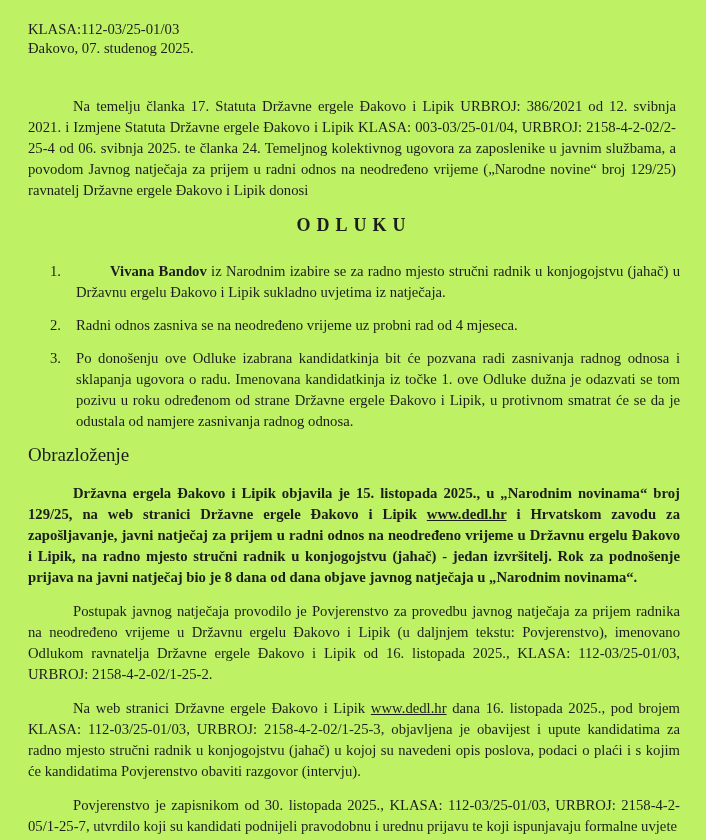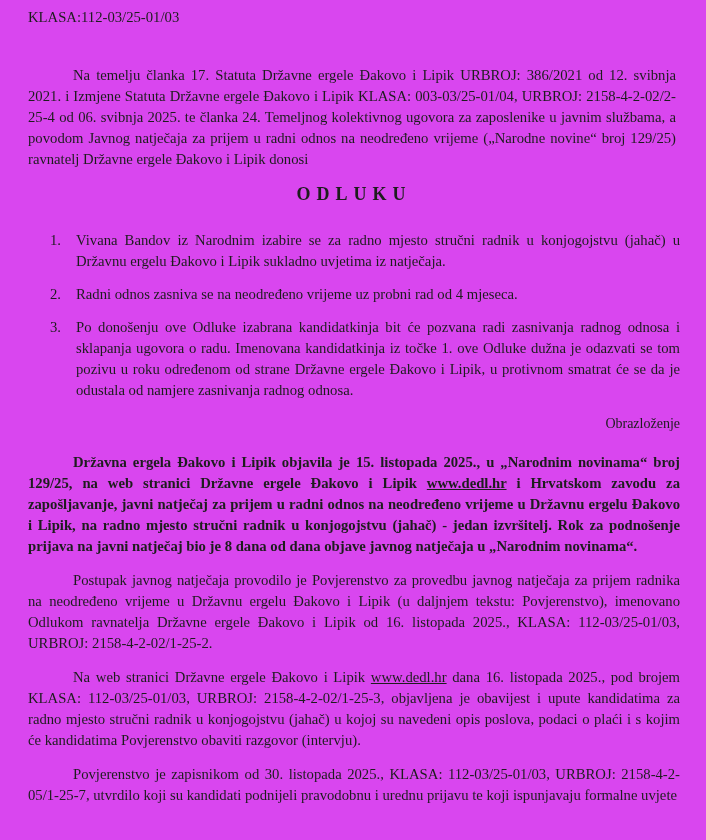--- a/index.html
+++ b/index.html
@@ -13,22 +13,22 @@
     overflow: hidden;
     font-family: "Liberation Serif", serif;
     font-size: 14.7px;
     color: #1d1d1d;
     -webkit-font-smoothing: antialiased;
   }
   .page {
     box-sizing: border-box;
     width: 706px;
     height: 840px;
-    padding: 8px 26px 0 28px;
-    background: #d946ef;
+    padding: 20px 26px 0 28px;
+    background: #bef264;
   }
   .header-block {
     line-height: 19px;
   }
   .intro {
     margin: 38px 4px 0 0;
     text-align: justify;
     text-indent: 45px;
     line-height: 21px;
   }
@@ -53,45 +53,46 @@
     margin-left: 22px;
     line-height: 21px;
   }
   .item-text {
     flex: 1;
     text-align: justify;
     line-height: 21px;
   }
   .explanation-title {
     margin: 9px 0 0 0;
-    text-align: right;
+    text-align: left;
     font-weight: normal;
-    font-size: 14px;
+    font-size: 19px;
     line-height: 21px;
   }
   .para {
     margin: 13px 0 0 0;
     text-align: justify;
     text-indent: 45px;
     line-height: 21px;
   }
   .para.first {
     margin-top: 18px;
     font-weight: bold;
   }
-  .b { font-weight: normal; }
+  .b { font-weight: bold; margin-left: 34px; }
   .u { text-decoration: underline; }
 </style>
 </head>
 <body>
 
 <div class="page">
 
   <div class="header-block">
     <div>KLASA:112-03/25-01/03</div>
+    <div>Đakovo, 07. studenog 2025.</div>
   </div>
 
   <p class="intro">Na temelju članka 17. Statuta Državne ergele Đakovo i Lipik URBROJ: 386/2021 od 12. svibnja 2021. i Izmjene Statuta Državne ergele Đakovo i Lipik KLASA: 003-03/25-01/04, URBROJ:  2158-4-2-02/2-25-4 od 06. svibnja 2025. te članka 24. Temeljnog kolektivnog ugovora za zaposlenike u javnim službama, a povodom Javnog natječaja za prijem u radni odnos na neodređeno vrijeme („Narodne novine“ broj 129/25) ravnatelj Državne ergele Đakovo i Lipik donosi</p>
 
   <h1 class="decision-title">ODLUKU</h1>
 
   <div class="items" id="items">
       <div class="item">
         <span class="item-num">1.</span>
         <div class="item-text"><span class="b">Vivana Bandov</span><span class=""> iz Narodnim izabire se za radno mjesto stručni radnik u konjogojstvu (jahač) u Državnu ergelu Đakovo i Lipik sukladno uvjetima iz natječaja.</span></div>

